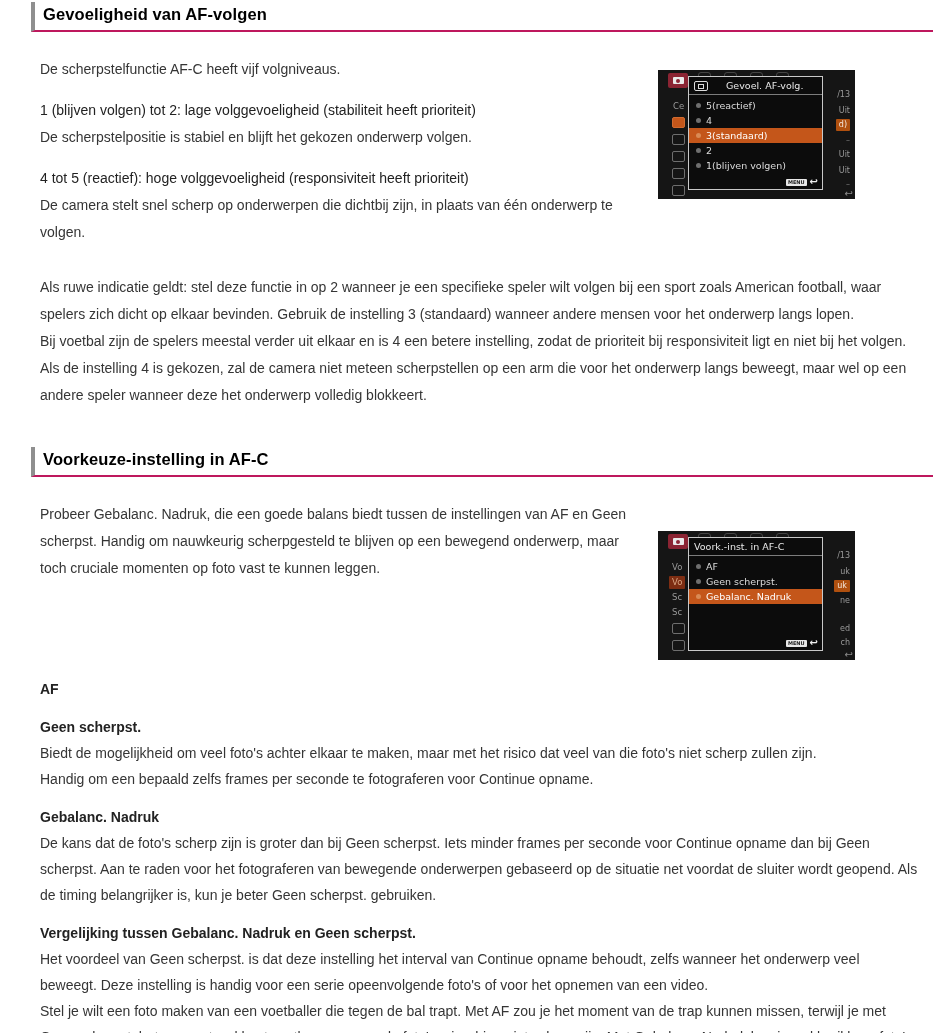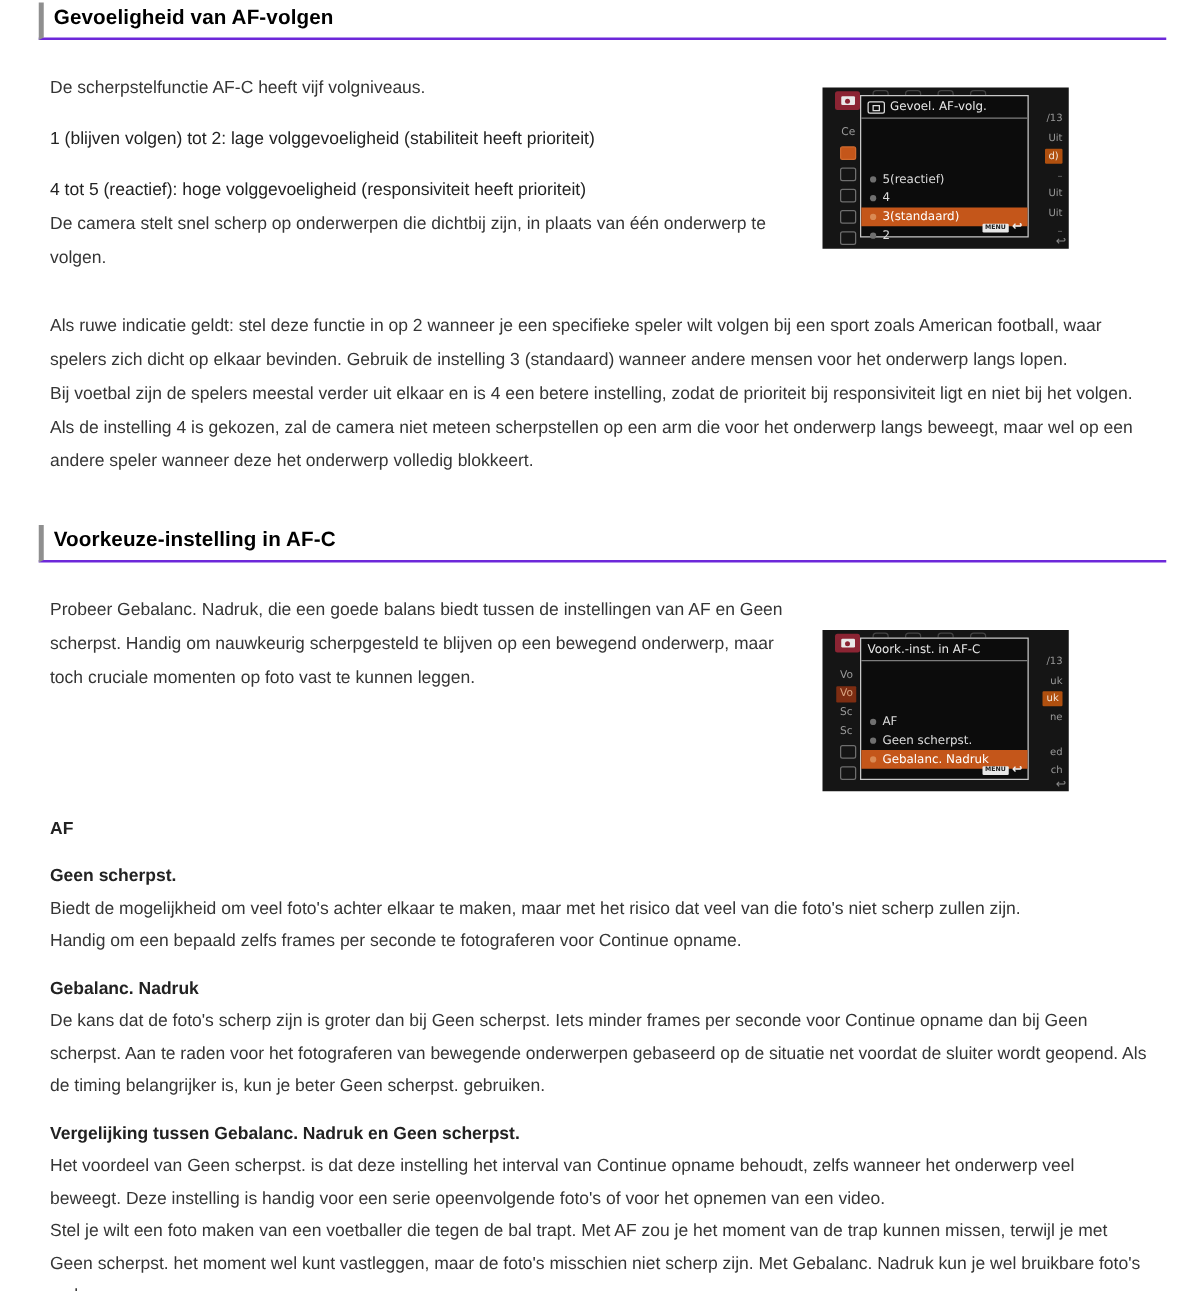--- a/index.html
+++ b/index.html
@@ -4,21 +4,21 @@
 <style>
   html,body{margin:0;padding:0;}
   body{
     width:949px;height:1033px;background:#ffffff;overflow:hidden;
     font-family:"Liberation Sans",sans-serif;color:#353535;
   }
   .page{margin:0 16px 0 31px;width:902px;padding-top:2px;}
 
   h2.sect-heading{
     margin:0;font-size:16.5px;font-weight:bold;color:#000;
-    border-left:4px solid #8f8f8f;border-bottom:2px solid #6d28d9;
+    border-left:4px solid #8f8f8f;border-bottom:2px solid #be185d;
     padding:3px 0 6px 8px;letter-spacing:.1px;
   }
   h2.sect-heading.second{margin-top:38px;}
 
   .content{padding:0 13px 0 9px;font-size:14px;line-height:27px;}
   .content p{margin:0;}
   .content p.intro{margin:24px 0 0;}
   .content p.subtitle{margin:14px 0 0;font-weight:normal;color:#222;}
   .paras{margin-top:28px;}
   .entry{margin-top:12px;line-height:26px;}
@@ -42,26 +42,26 @@
   .cl-label.hl{background:#7d2d12;color:#d9a583;padding:2px 3px;border-radius:1px;}
   .sq{position:absolute;width:11px;height:9px;border:1px solid #6e6e6e;border-radius:2px;z-index:1;}
   .sq.orange{background:#c4561a;border-color:#d06a2e;}
 
   .cr{position:absolute;right:5px;font-size:8px;color:#9a9a9a;z-index:1;line-height:1;}
   .cr.dash{color:#777;}
   .cr.chip{background:#b0500f;color:#f4e7dc;padding:2px 3px;border-radius:1px;}
 
   .cam-popup{position:absolute;left:30px;top:6px;right:32px;bottom:9px;background:#0c0c0c;
        border:1px solid #c9c9c9;z-index:2;}
-  .cam-title{display:flex;align-items:center;gap:4px;padding:4px 5px 3px;color:#e8e8e8;
+  .cam-title{display:flex;align-items:center;gap:18px;padding:4px 5px 3px;color:#e8e8e8;
        font-size:9.5px;border-bottom:1px solid #7d7d7d;line-height:1;}
   .track-icon{display:inline-flex;align-items:center;justify-content:center;width:12px;height:8px;
        border:1px solid #ddd;border-radius:2px;}
   .track-icon::after{content:"";width:4px;height:3px;border:1px solid #ddd;}
-  .cam-opts{padding-top:3px;margin-top:38px;}
+  .cam-opts{padding-top:3px;}
   .cam-opt{height:15px;display:flex;align-items:center;gap:5px;padding-left:7px;
        color:#dcdcdc;font-size:9.5px;}
   .cam-opt .dot{width:5px;height:5px;border-radius:50%;background:#6f6f6f;flex:0 0 auto;}
   .cam-opt.sel{background:#c4561a;color:#fff;}
   .cam-opt.sel .dot{background:#d98a54;}
   .cam-foot{position:absolute;right:4px;bottom:2px;display:flex;align-items:center;gap:3px;}
   .menu-chip{background:#e8e8e8;color:#222;font-size:5px;font-weight:bold;padding:1px 2px;
        border-radius:1px;line-height:1;letter-spacing:0;}
   .ret{color:#f0f0f0;font-size:10px;line-height:1;font-weight:bold;}
   .ret-out{position:absolute;right:2px;bottom:0;color:#8a8a8a;font-size:10px;line-height:1;z-index:1;}
@@ -135,20 +135,21 @@
               <span class="ret">↩</span>
             </div>
           </div>
           <span class="ret-out">↩</span>
         </div>
       </div>
 
       <p class="intro">De scherpstelfunctie AF-C heeft vijf volgniveaus.</p>
 
       <p class="subtitle">1 (blijven volgen) tot 2: lage volggevoeligheid (stabiliteit heeft prioriteit)</p>
+      <p>De scherpstelpositie is stabiel en blijft het gekozen onderwerp volgen.</p>
 
       <p class="subtitle">4 tot 5 (reactief): hoge volggevoeligheid (responsiviteit heeft prioriteit)</p>
       <p>De camera stelt snel scherp op onderwerpen die dichtbij zijn, in plaats van één onderwerp te volgen.</p>
 
       <div class="paras">
         <p>Als ruwe indicatie geldt: stel deze functie in op 2 wanneer je een specifieke speler wilt volgen bij een sport zoals American football, waar spelers zich dicht op elkaar bevinden. Gebruik de instelling 3 (standaard) wanneer andere mensen voor het onderwerp langs lopen.</p>
         <p>Bij voetbal zijn de spelers meestal verder uit elkaar en is 4 een betere instelling, zodat de prioriteit bij responsiviteit ligt en niet bij het volgen. Als de instelling 4 is gekozen, zal de camera niet meteen scherpstellen op een arm die voor het onderwerp langs beweegt, maar wel op een andere speler wanneer deze het onderwerp volledig blokkeert.</p>
       </div>
     </div>
   </section>

